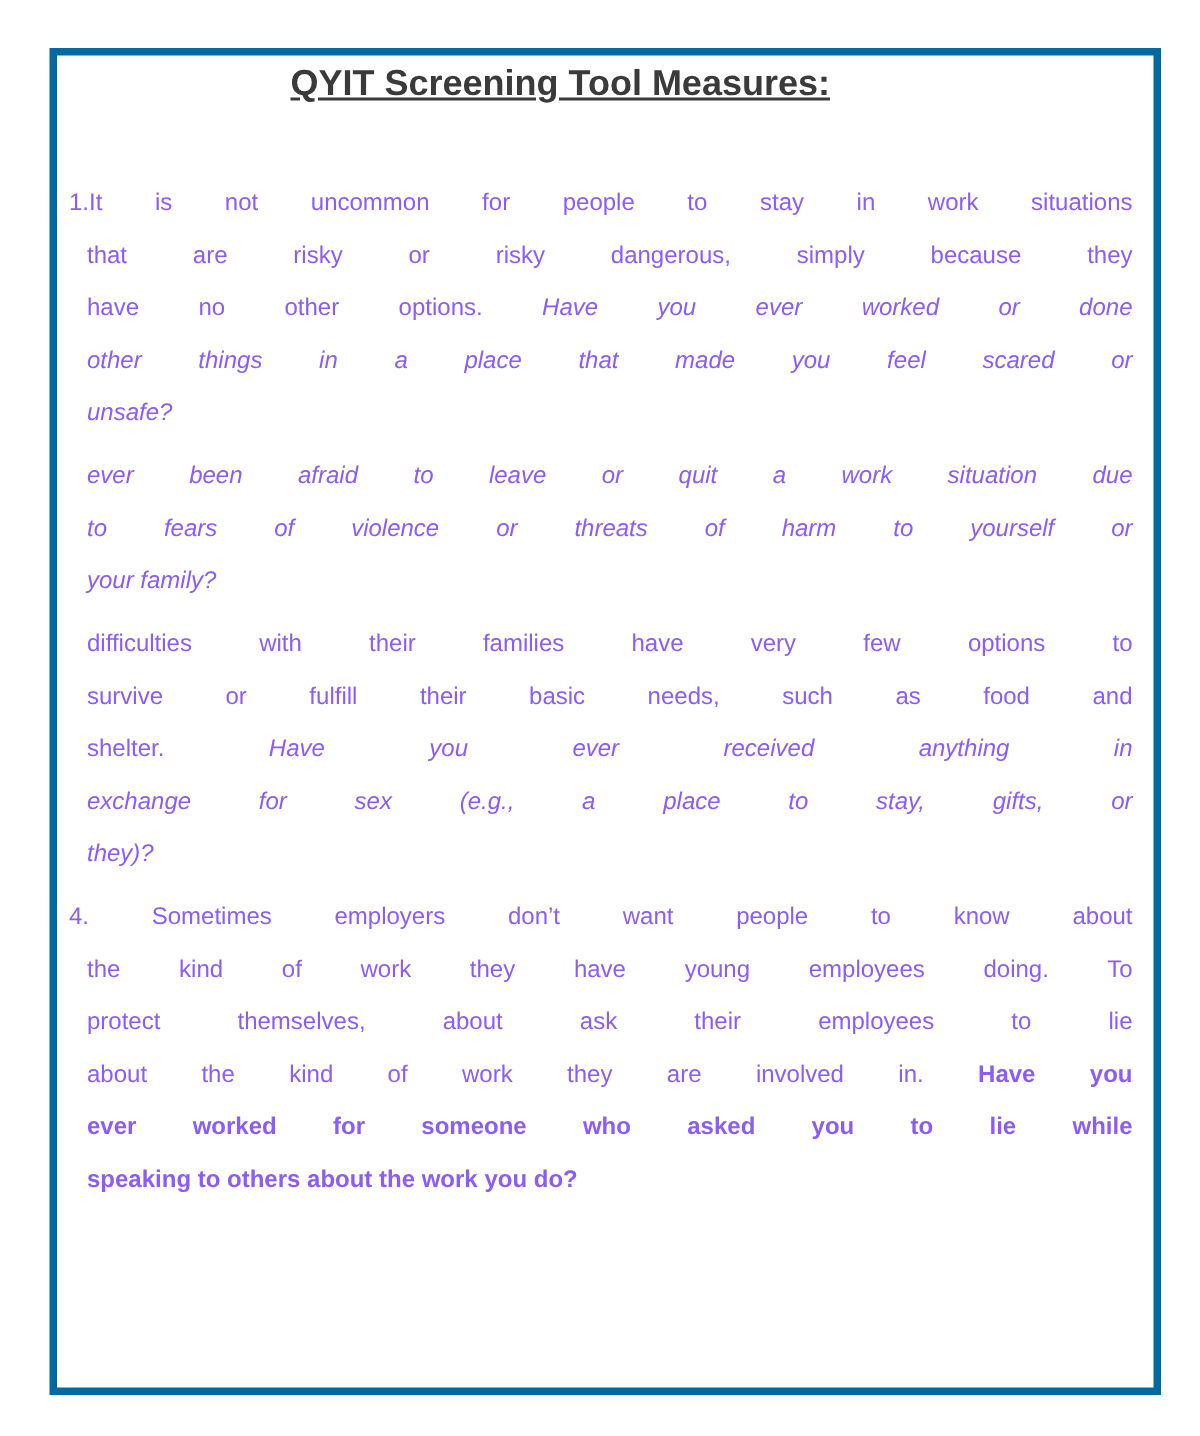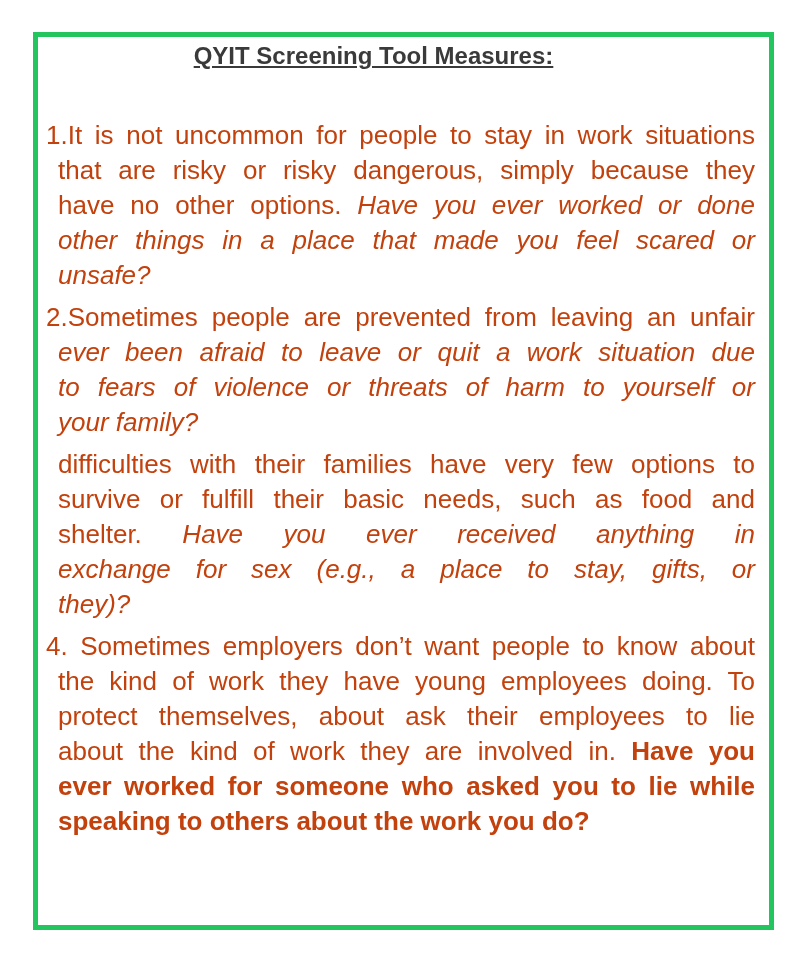--- a/index.html
+++ b/index.html
@@ -9,36 +9,36 @@
     font-family: "Liberation Sans", sans-serif;
     position: relative;
     overflow: hidden;
   }
   .panel {
     position: absolute;
     left: 33px;
     top: 32px;
     width: 741px;
     height: 898px;
-    border: 5px solid #22c55e;
+    border: 5px solid #0369a1;
     background: #ffffff;
     padding: 2px 14px 0 8px;
   }
   .title {
     font-size: 24px;
     font-weight: 700;
     line-height: 34px;
     text-decoration: underline;
     text-align: center;
     color: #3a3a3a;
     margin: 0 54px 45px 0;
   }
   .list {
-    color: #c2410c;
-    font-size: 26px;
+    color: #8b5cf6;
+    font-size: 16px;
     line-height: 35px;
   }
   .item {
     padding-left: 12px;
     margin-bottom: 7px;
   }
   .line {
     text-align: justify;
     text-align-last: justify;
   }
@@ -54,21 +54,20 @@
   <div class="title">QYIT Screening Tool Measures:</div>
   <div class="list">
       <div class="item">
         <div class="line first"><span class="num">1.</span><span class="regular">It is not uncommon for people to stay in work situations</span></div>
         <div class="line"><span class="regular">that are risky or risky dangerous, simply because they</span></div>
         <div class="line"><span class="regular">have no other options. </span><span class="bi">Have you ever worked or done</span></div>
         <div class="line"><span class="bi">other things in a place that made you feel scared or</span></div>
         <div class="line last"><span class="bi">unsafe?</span></div>
       </div>
       <div class="item">
-        <div class="line first"><span class="num">2.</span><span class="regular">Sometimes people are prevented from leaving an unfair</span></div>
         <div class="line"><span class="bi">ever been afraid to leave or quit a work situation due</span></div>
         <div class="line"><span class="bi">to fears of violence or threats of harm to yourself or</span></div>
         <div class="line last"><span class="bi">your family?</span></div>
       </div>
       <div class="item">
         <div class="line"><span class="regular">difficulties with their families have very few options to</span></div>
         <div class="line"><span class="regular">survive or fulfill their basic needs, such as food and</span></div>
         <div class="line"><span class="regular">shelter. </span><span class="bi">Have you ever received anything in</span></div>
         <div class="line"><span class="bi">exchange for sex (e.g., a place to stay, gifts, or</span></div>
         <div class="line last"><span class="bi">they)?</span></div>

